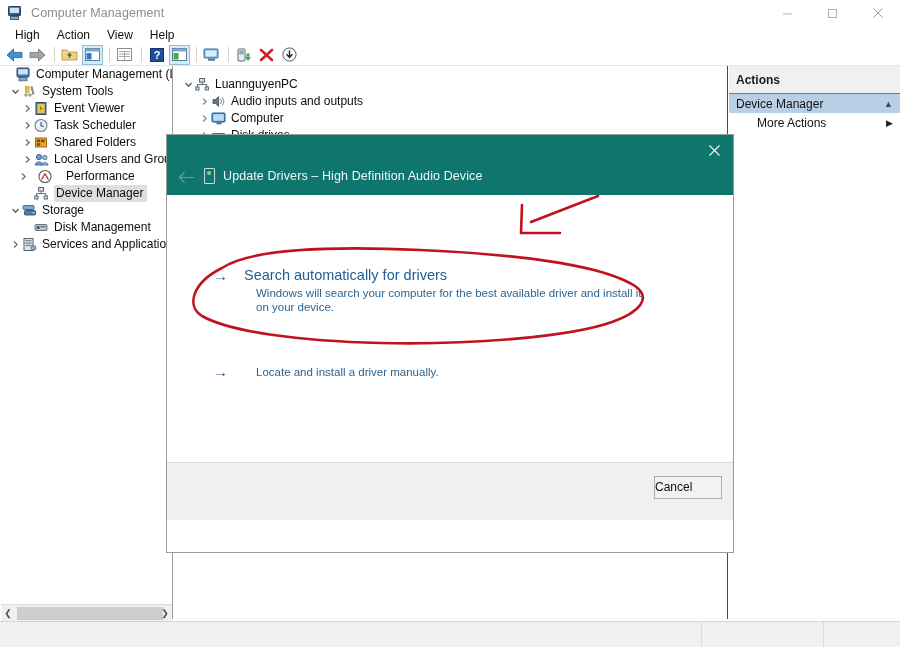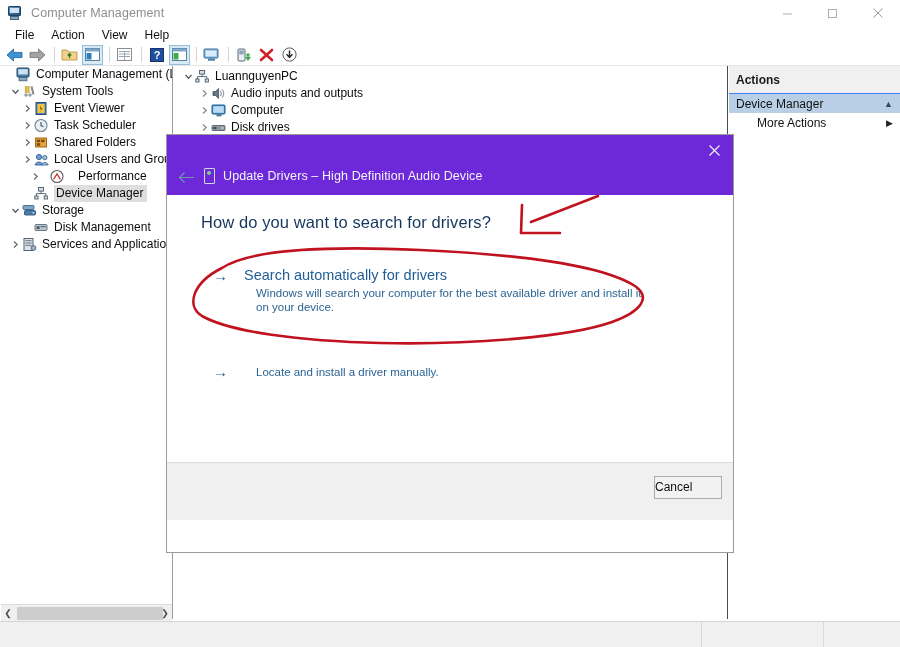--- a/index.html
+++ b/index.html
@@ -273,21 +273,21 @@
     left: 166px; top: 134px;
     width: 568px; height: 419px;
     background: #ffffff;
     border: 1px solid #9b9b9b;
     box-sizing: border-box;
     box-shadow: 0 0 0 0 rgba(0,0,0,0);
     z-index: 40;
   }
   .dlg-header {
     height: 60px;
-    background: #6d28d9;
+    background: #0f766e;
     position: relative;
   }
   .dlg-close {
     position: absolute;
     right: 4px; top: 3px;
     width: 30px; height: 24px;
     display: flex; align-items: center; justify-content: center;
     color: #e9eff1;
   }
   .dlg-back {
@@ -417,21 +417,21 @@
     <div class="win-btn">
       <svg width="12" height="12" viewBox="0 0 12 12">
           <line x1="1.5" y1="1.5" x2="10.5" y2="10.5" stroke="#9a9a9a" stroke-width="1"></line>
           <line x1="10.5" y1="1.5" x2="1.5" y2="10.5" stroke="#9a9a9a" stroke-width="1"></line>
         </svg>
     </div>
   </div>
 </div>
 
 <div class="menubar">
-  <div class="menu-item">File</div>
+  <div class="menu-item">High</div>
   <div class="menu-item">Action</div>
   <div class="menu-item">View</div>
   <div class="menu-item">Help</div>
 </div>
 
 <div class="toolbar">
   <div class="tbi">
     <svg width="17" height="14" viewBox="0 0 17 14">
       <path d="M7.5 1 L1 7 L7.5 13 L7.5 9.6 L16 9.6 L16 4.4 L7.5 4.4 Z" fill="#3d93d4" stroke="#1c5f95" stroke-width="0.8"></path>
     </svg>
@@ -600,21 +600,21 @@
         <svg width="16" height="15" viewBox="0 0 16 15">
           <circle cx="5" cy="5" r="2.6" fill="#6d9fd0" stroke="#2f5d8c" stroke-width="0.9"></circle>
           <path d="M1.2 13 C1.5 9 8.5 9 8.8 13 Z" fill="#6d9fd0" stroke="#2f5d8c" stroke-width="0.9"></path>
           <circle cx="10.8" cy="5.6" r="2.2" fill="#9dbfdc" stroke="#2f5d8c" stroke-width="0.8"></circle>
           <path d="M7.4 13 C7.7 9.8 13.8 9.8 14.1 13 Z" fill="#9dbfdc" stroke="#2f5d8c" stroke-width="0.8"></path>
         </svg>
       </div>
       <div class="tree-label">Local Users and Groups</div>
     </div>
 
-    <div class="tree-row" style="padding-left:28px;gap:8px;">
+    <div class="tree-row" style="padding-left:16px;gap:8px;">
       <div class="chev">
         <svg width="9" height="9" viewBox="0 0 9 9">
             <path d="M3 1.5 L6.2 4.5 L3 7.5" fill="none" stroke="#6f6f6f" stroke-width="1.3"></path>
           </svg>
       </div>
       <div class="tree-ico">
         <svg width="16" height="15" viewBox="0 0 16 15">
           <circle cx="7" cy="7.5" r="6" fill="#ffffff" stroke="#5d5d5d" stroke-width="1.1"></circle>
           <path d="M3.6 10.4 L7 5 L10.4 10.4" stroke="#c22c2c" stroke-width="1.2" fill="none"></path>
         </svg>
@@ -677,21 +677,21 @@
           <rect x="3.4" y="7.8" width="6.2" height="1.3" fill="#7d8b97"></rect>
           <circle cx="11.5" cy="11" r="2.4" fill="#9bb0c2" stroke="#4a5a68" stroke-width="0.8"></circle>
         </svg>
       </div>
       <div class="tree-label">Services and Applications</div>
     </div>
   </div>
 
   <div class="center-pane">
 
-    <div class="dev-row" style="padding-left:8px; margin-top:2px;">
+    <div class="dev-row" style="padding-left:8px; margin-top:10px;">
       <div class="chev">
         <svg width="9" height="9" viewBox="0 0 9 9">
             <path d="M1.5 3 L4.5 6.2 L7.5 3" fill="none" stroke="#5b5b5b" stroke-width="1.3"></path>
           </svg>
       </div>
       <div class="tree-ico">
         <svg width="16" height="15" viewBox="0 0 16 15">
           <rect x="4.6" y="1.5" width="5" height="3.6" fill="#d8dee4" stroke="#4a5a68" stroke-width="0.9"></rect>
           <path d="M7.1 5.1 L7.1 7.6 M2.4 7.6 L11.8 7.6 M2.4 7.6 L2.4 10 M11.8 7.6 L11.8 10" stroke="#4a5a68" stroke-width="0.9" fill="none"></path>
           <rect x="0.8" y="10" width="3.2" height="3" fill="#d8dee4" stroke="#4a5a68" stroke-width="0.9"></rect>
@@ -790,21 +790,20 @@
         <path d="M6.5 1.5 L1.5 6.5 L6.5 11.5 M1.5 6.5 L16 6.5" fill="none" stroke="#6c98a7" stroke-width="1.2"></path>
       </svg>
     </div>
     <div class="dlg-titlerow">
       <div class="dlg-dev-ico"></div>
       <div class="dlg-title">Update Drivers – High Definition Audio Device</div>
     </div>
   </div>
 
   <div class="dlg-body">
-    <div class="dlg-question">How do you want to search for drivers?</div>
 
     <div class="opt" style="top:72px;">
       <div class="opt-arrow">→</div>
       <div class="opt-title">Search automatically for drivers</div>
       <div class="opt-desc">Windows will search your computer for the best available driver and install it on your device.</div>
     </div>
 
     <div class="opt" style="top:168px;">
       <div class="opt-arrow">→</div>
       <div class="opt-desc">Locate and install a driver manually.</div>

